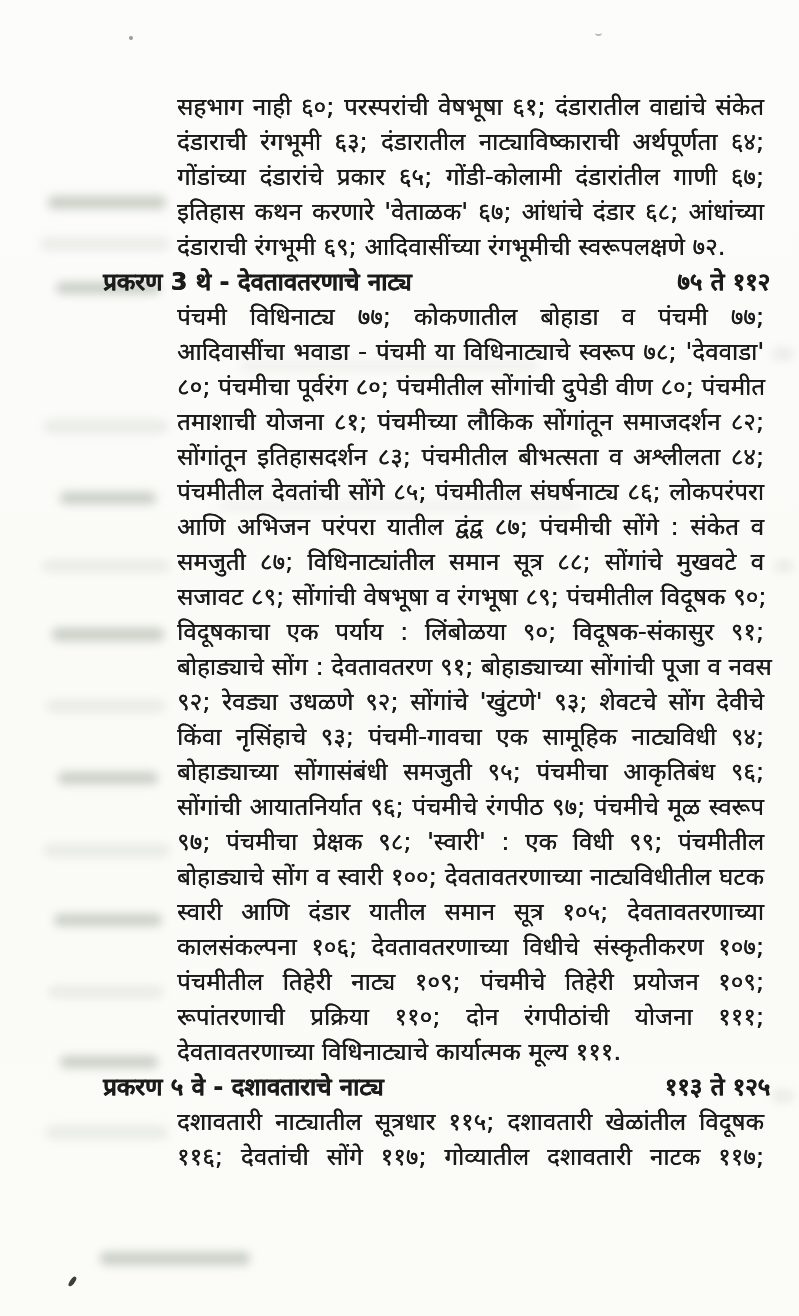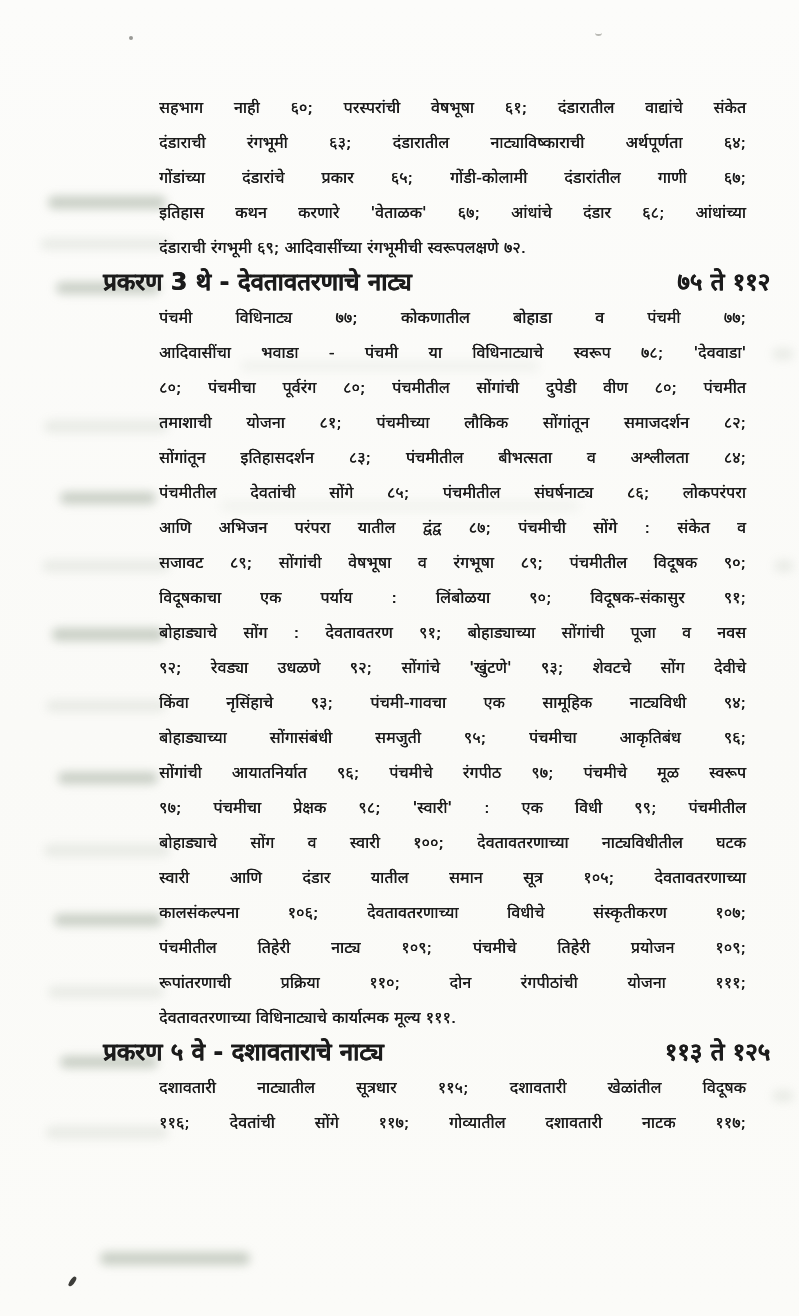--- a/index.html
+++ b/index.html
@@ -28,25 +28,25 @@
   .bleed-soft {
     opacity: 0.35;
   }
   .content {
     position: absolute;
     left: 103px;
     top: 90px;
     width: 667px;
   }
   .toc-line {
-    margin-left: 56px;
+    margin-left: 74px;
     width: 587px;
     height: 35px;
     line-height: 35px;
-    font-size: 16px;
+    font-size: 24px;
     text-align: justify;
     text-align-last: justify;
     white-space: nowrap;
     letter-spacing: 0.1px;
     text-shadow: 0.35px 0 0 currentColor;
   }
   .toc-line.flush {
     text-align-last: left;
   }
   .chapter-heading {
@@ -131,20 +131,21 @@
     </div>
 
     <div>
         <div class="toc-line">पंचमी विधिनाट्य ७७; कोकणातील बोहाडा व पंचमी ७७;</div>
         <div class="toc-line">आदिवासींचा भवाडा - पंचमी या विधिनाट्याचे स्वरूप ७८; 'देववाडा'</div>
         <div class="toc-line">८०; पंचमीचा पूर्वरंग ८०; पंचमीतील सोंगांची दुपेडी वीण ८०; पंचमीत</div>
         <div class="toc-line">तमाशाची योजना ८१; पंचमीच्या लौकिक सोंगांतून समाजदर्शन ८२;</div>
         <div class="toc-line">सोंगांतून इतिहासदर्शन ८३; पंचमीतील बीभत्सता व अश्लीलता ८४;</div>
         <div class="toc-line">पंचमीतील देवतांची सोंगे ८५; पंचमीतील संघर्षनाट्य ८६; लोकपरंपरा</div>
         <div class="toc-line">आणि अभिजन परंपरा यातील द्वंद्व ८७; पंचमीची सोंगे : संकेत व</div>
+        <div class="toc-line">समजुती ८७; विधिनाट्यांतील समान सूत्र ८८; सोंगांचे मुखवटे व</div>
         <div class="toc-line">सजावट ८९; सोंगांची वेषभूषा व रंगभूषा ८९; पंचमीतील विदूषक ९०;</div>
         <div class="toc-line">विदूषकाचा एक पर्याय : लिंबोळया ९०; विदूषक-संकासुर ९१;</div>
         <div class="toc-line">बोहाड्याचे सोंग : देवतावतरण ९१; बोहाड्याच्या सोंगांची पूजा व नवस</div>
         <div class="toc-line">९२; रेवड्या उधळणे ९२; सोंगांचे 'खुंटणे' ९३; शेवटचे सोंग देवीचे</div>
         <div class="toc-line">किंवा नृसिंहाचे ९३; पंचमी-गावचा एक सामूहिक नाट्यविधी ९४;</div>
         <div class="toc-line">बोहाड्याच्या सोंगासंबंधी समजुती ९५; पंचमीचा आकृतिबंध ९६;</div>
         <div class="toc-line">सोंगांची आयातनिर्यात ९६; पंचमीचे रंगपीठ ९७; पंचमीचे मूळ स्वरूप</div>
         <div class="toc-line">९७; पंचमीचा प्रेक्षक ९८; 'स्वारी' : एक विधी ९९; पंचमीतील</div>
         <div class="toc-line">बोहाड्याचे सोंग व स्वारी १००; देवतावतरणाच्या नाट्यविधीतील घटक</div>
         <div class="toc-line">स्वारी आणि दंडार यातील समान सूत्र १०५; देवतावतरणाच्या</div>

